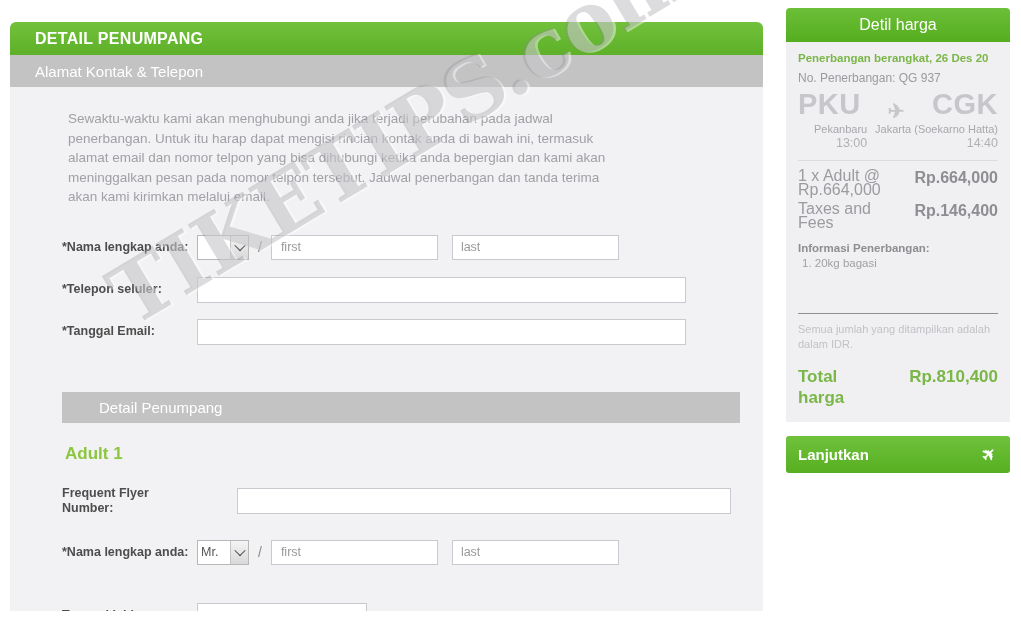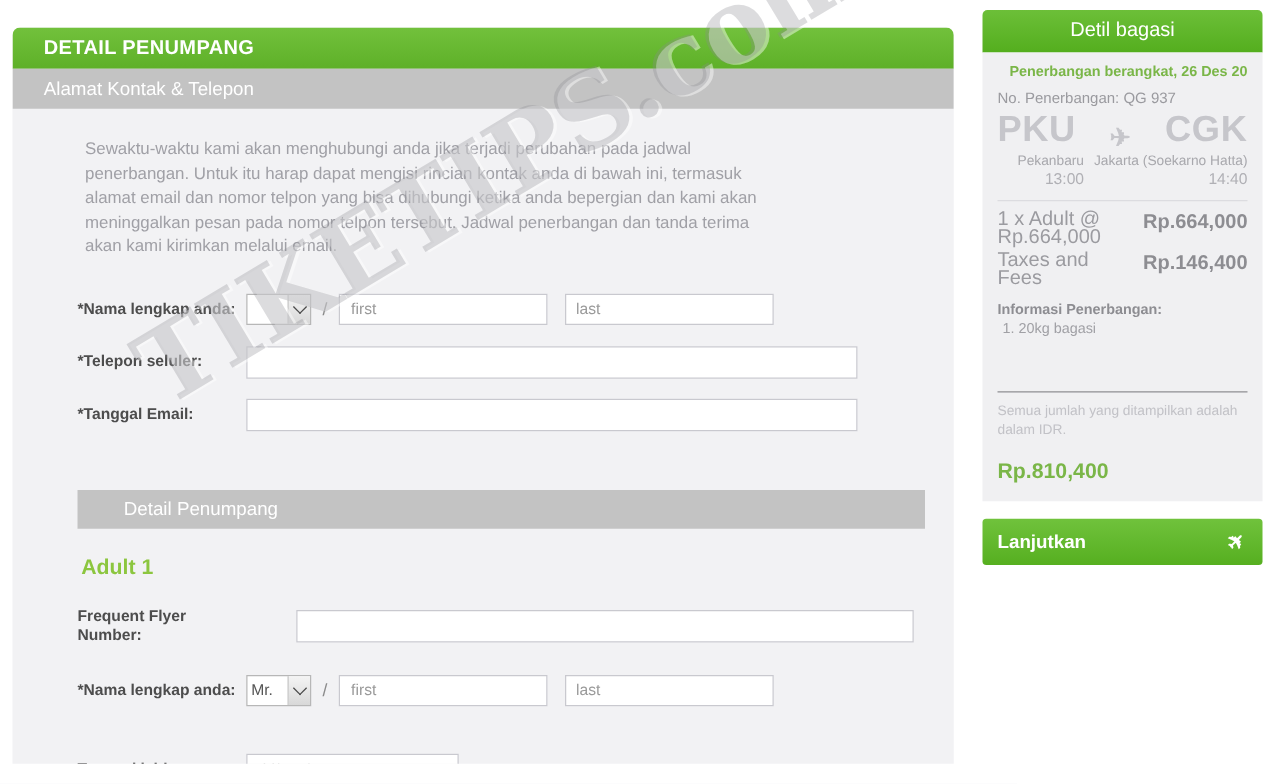--- a/index.html
+++ b/index.html
@@ -168,21 +168,20 @@
   .rp-body {
     background: #f0f0f2;
     padding: 10px 12px 14px 12px;
     box-sizing: border-box;
   }
   .dep-title {
     color: #7ab648;
     font-size: 11.5px;
     font-weight: bold;
     margin-bottom: 7px;
-    text-align: right;
   }
   .flight-no {
     color: #9a9a9f;
     font-size: 12px;
     margin-bottom: 2px;
   }
   .route {
     display: flex;
     align-items: flex-end;
     justify-content: space-between;
@@ -378,21 +377,21 @@
     <div class="frow" style="margin-top:38px;">
       <div class="flabel">Tanggal lahir:</div>
       <div class="txt dob">dd/mm/yyyy</div>
     </div>
 
   </div>
 
   <div class="right-panel">
 
     <div class="rp-header">
-      <span>Detil bagasi</span>
+      <span>Detil harga</span>
     </div>
 
     <div class="rp-body">
 
       <div class="dep-title">Penerbangan berangkat, 26 Des 20</div>
       <div class="flight-no">No. Penerbangan: QG 937</div>
 
       <div class="route">
         <span>PKU</span>
         <span class="plane-right">✈</span>
@@ -422,20 +421,21 @@
       </div>
 
       <div class="info-title">Informasi Penerbangan:</div>
       <div class="info-item">1. 20kg bagasi</div>
 
       <div class="rule"></div>
 
       <div class="note">Semua jumlah yang ditampilkan adalah dalam IDR.</div>
 
       <div class="total-row">
+        <span class="total-label">Total harga</span>
         <span class="total-amt">Rp.810,400</span>
       </div>
 
     </div>
 
     <div class="continue-btn">
       <span>Lanjutkan</span>
       <span class="btn-plane">✈</span>
     </div>
 

